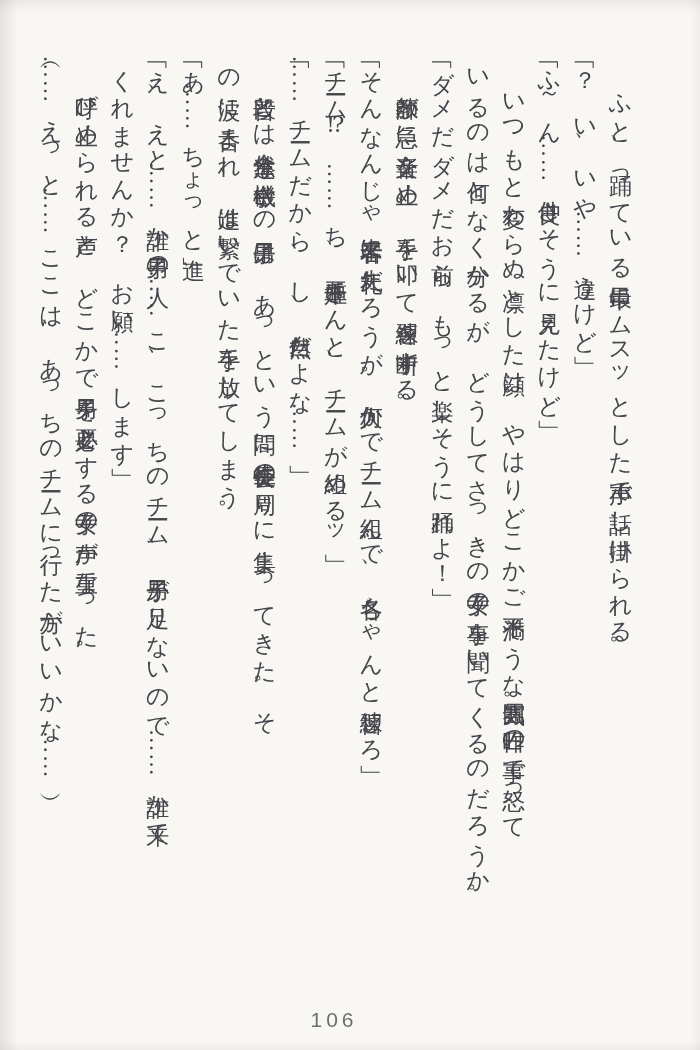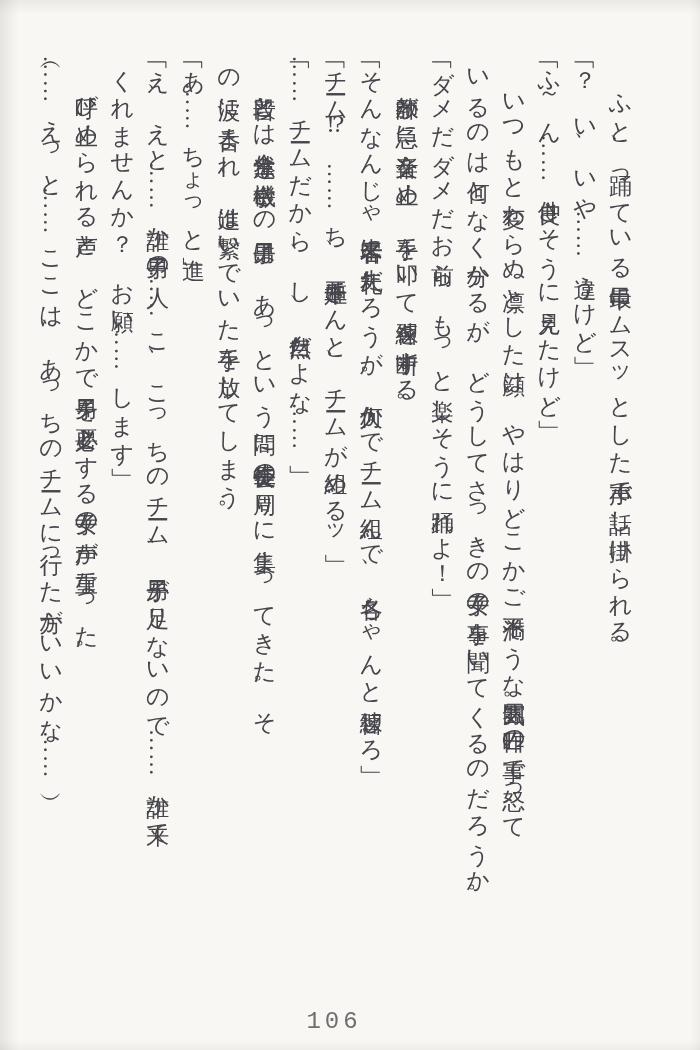--- a/index.html
+++ b/index.html
@@ -44,22 +44,22 @@
     margin: 0;
     padding: 0;
     white-space: nowrap; 
   }
   .page-number {
     position: absolute;
     top: 1008px;
     left: 0;
     width: 668px; 
     text-align: center;
-    font-family: Liberation Mono, monospace;
-    font-size: 24px;
+    font-family: Liberation Sans, sans-serif;
+    font-size: 21px;
     letter-spacing: 4px;
     color: #6f6f70;
   }
 </style>
 </head>
 <body>
 
 <div class="page">
   <div class="text-area">
     <p class="line">　ふと、踊っている最中にムスッとした小声で話し掛けられる。</p>

